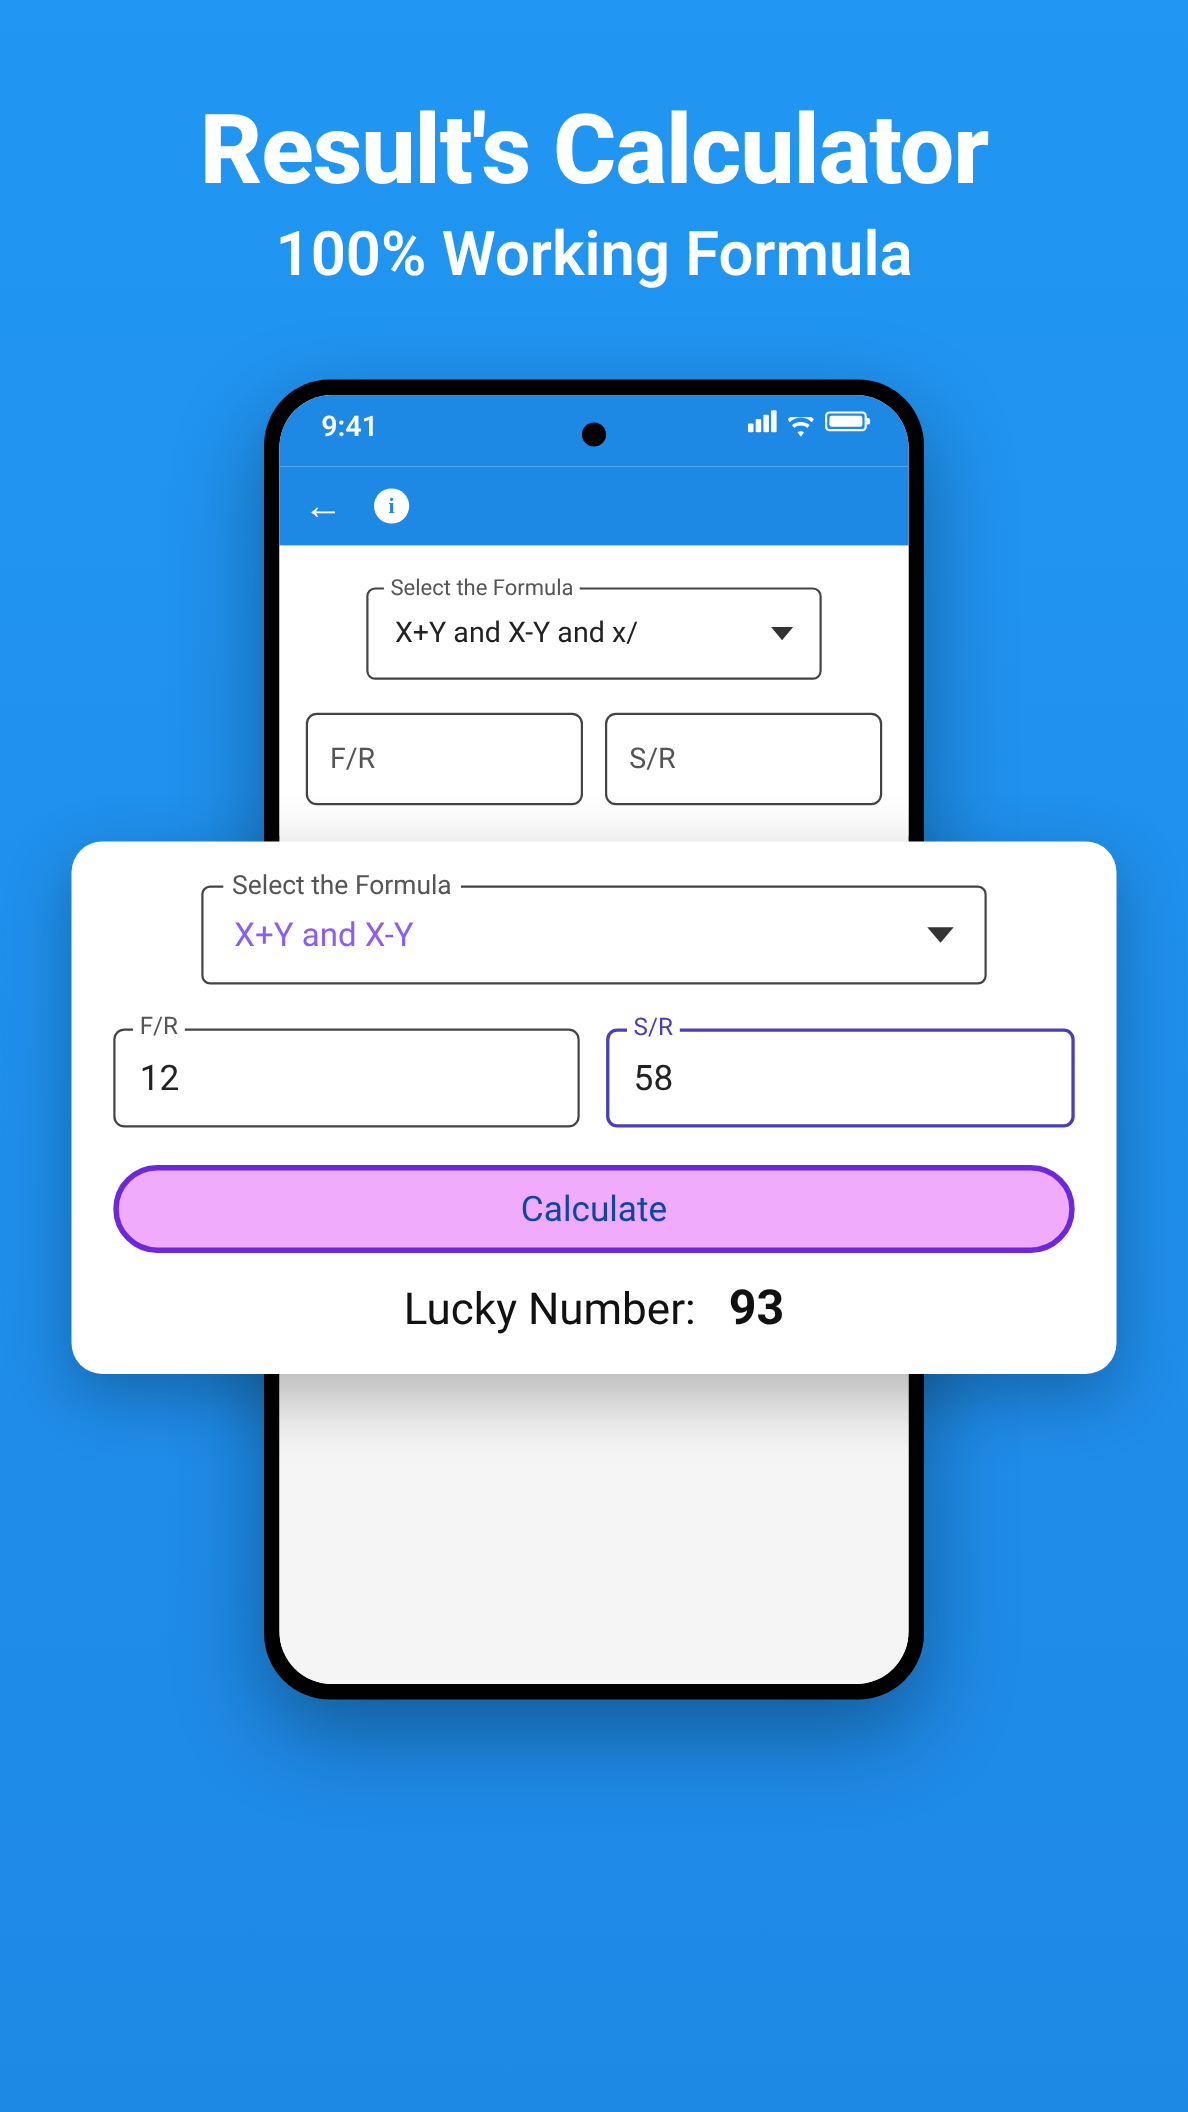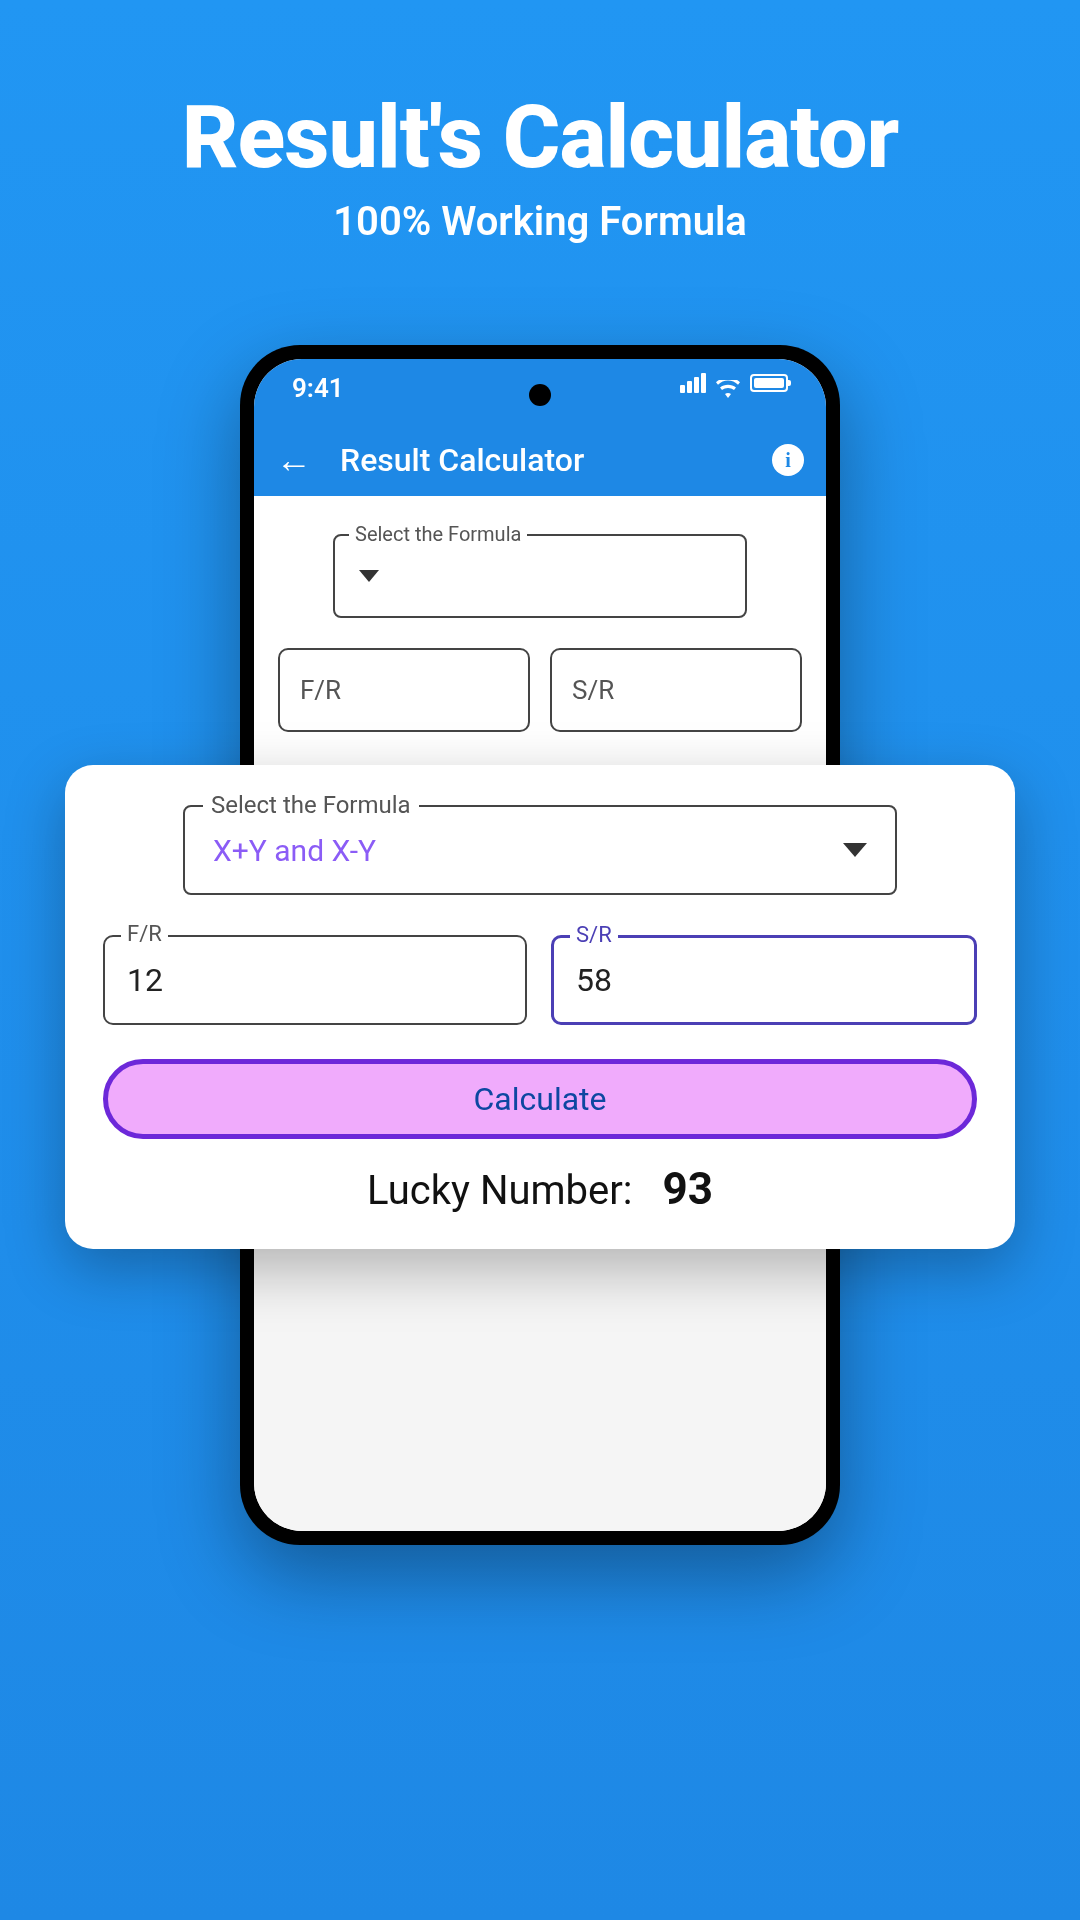--- a/index.html
+++ b/index.html
@@ -17,21 +17,21 @@
   color: #fff;
   font-weight: 800;
   font-size: 88px;
   margin-top: 85px;
   letter-spacing: -1px;
 }
 .hero-subtitle {
   text-align: center;
   color: #fff;
   font-weight: 600;
-  font-size: 40px;
+  font-size: 56px;
   margin-top: 10px;
 }
 
 
 .phone {
   position: absolute;
   left: 50%;
   transform: translateX(-50%);
   top: 345px;
   width: 600px;
@@ -247,27 +247,27 @@
             </svg>
         </div>
         <div class="battery-icon">
             <div class="battery-fill"></div>
           </div>
       </div>
     </div>
 
     <div class="app-header">
       <div class="back-arrow">←</div>
-      <div class="app-title">Result Calculator</div>
       <div class="info-badge">i</div>
     </div>
 
     <div class="phone-content">
       <div class="formula-box">
         <span class="formula-legend">Select the Formula</span>
+        <span class="formula-value">X+Y and X-Y and x/</span>
         <span class="dropdown-caret"></span>
       </div>
 
       <div class="input-row">
         <div class="text-field">F/R</div>
         <div class="text-field">S/R</div>
       </div>
     </div>
 
     <div style="position:absolute; bottom:0; left:0; right:0; height:420px; background:#f5f5f5;"></div>

